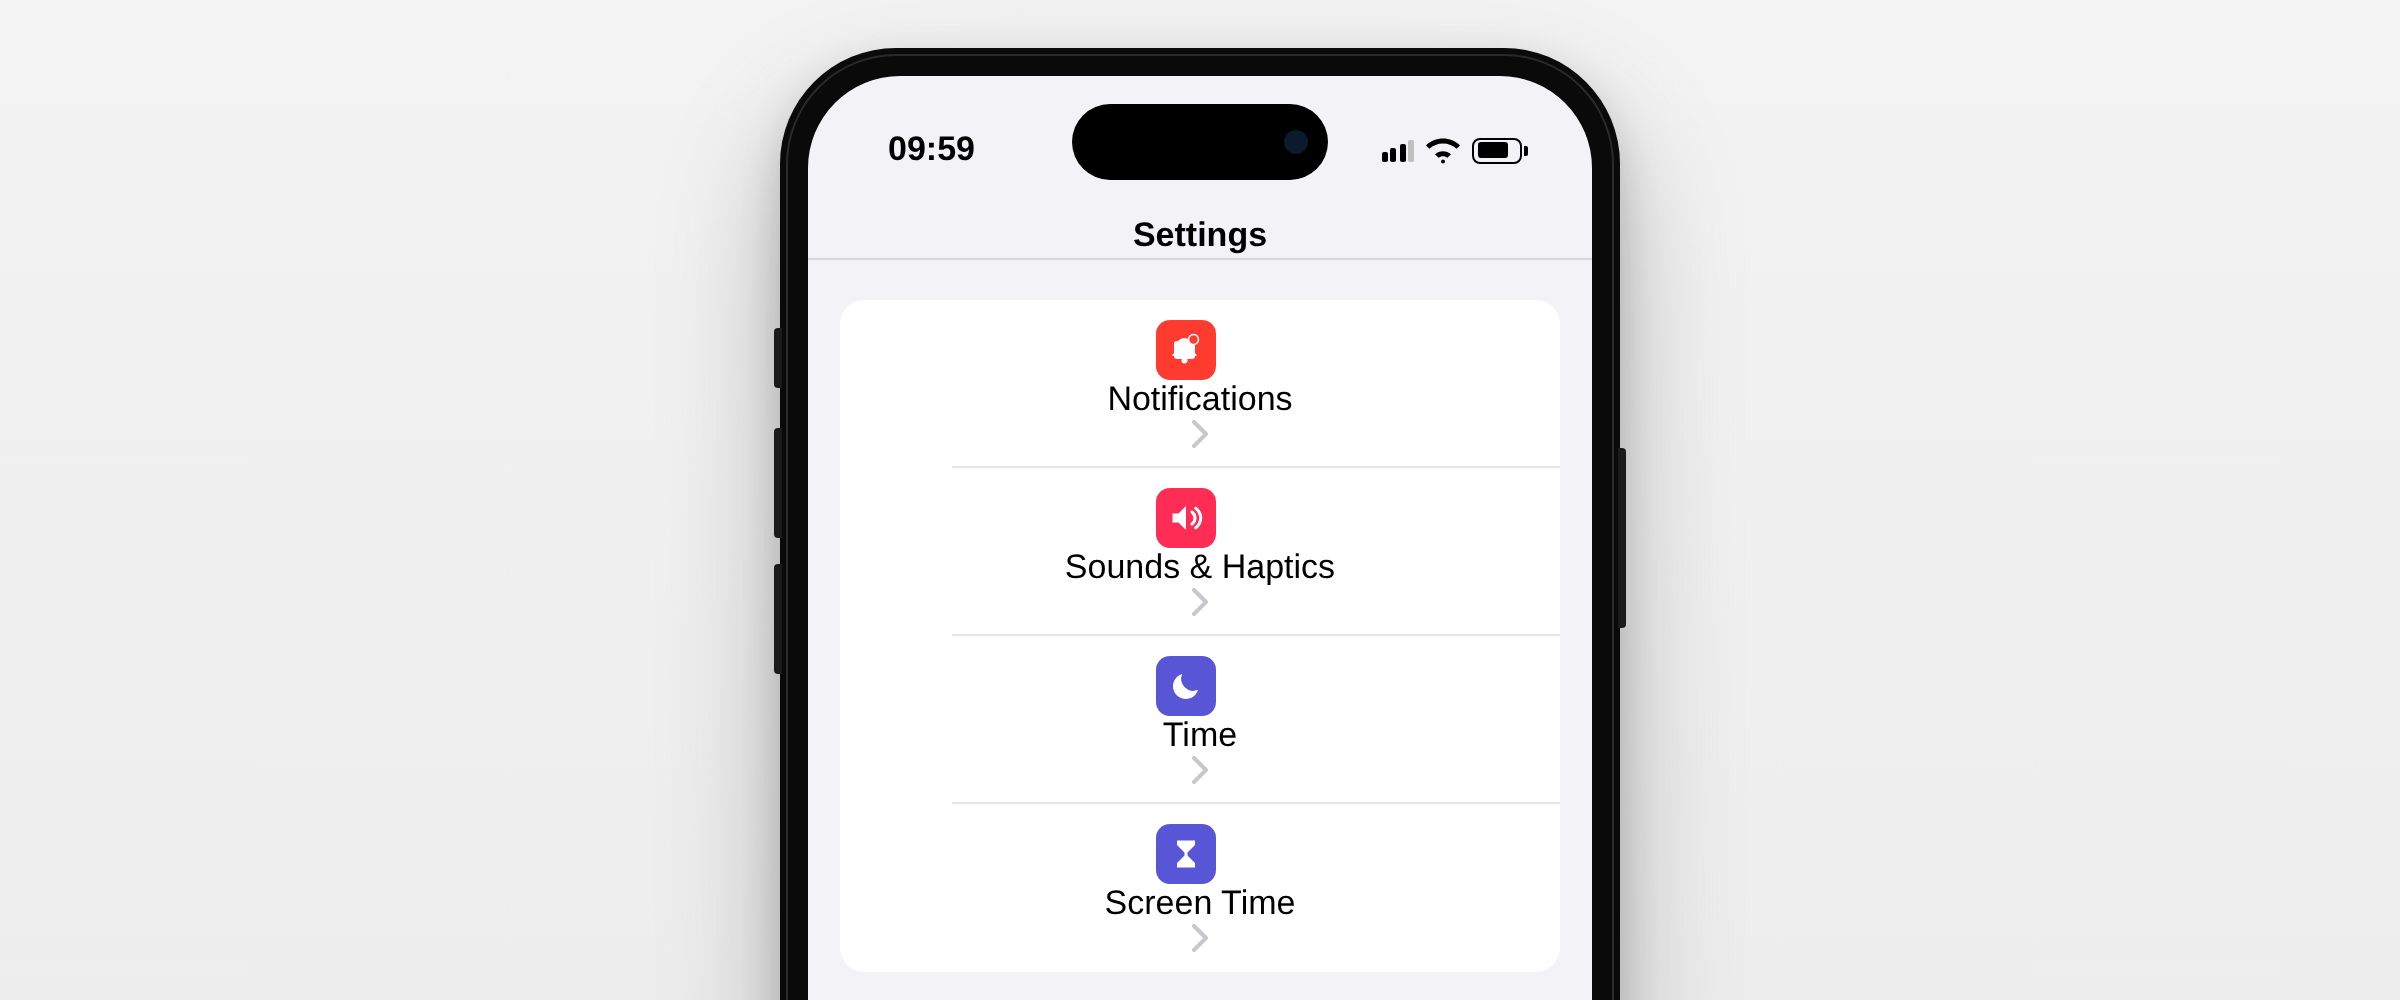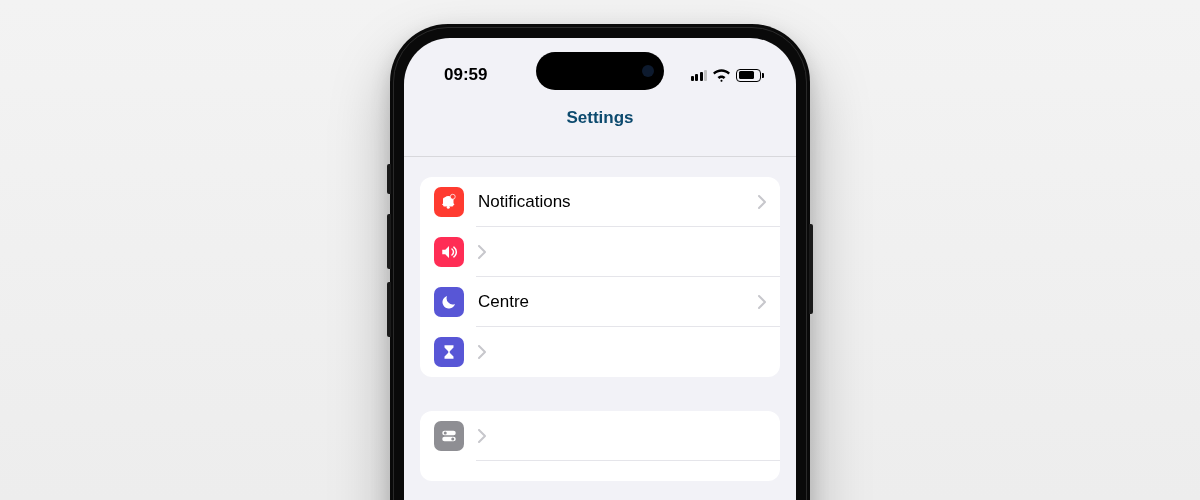--- a/index.html
+++ b/index.html
@@ -82,38 +82,39 @@
     .signal-bars span:nth-child(4){height:11px;background:#c0c0c0}
     .wifi-icon svg { width: 17px; height: 13px; display: block; }
     .battery { display: flex; align-items: center; gap: 1px; }
     .battery-body { width: 25px; height: 13px; border: 1.5px solid #000; border-radius: 4px; padding: 1.5px; }
     .battery-fill { width: 75%; height: 100%; background: #000; border-radius: 1.5px; }
     .battery-tip { width: 2px; height: 5px; background: #000; border-radius: 0 1px 1px 0; }
     .nav-title {
       text-align: center;
       font-size: 17px;
       font-weight: 600;
-      color: #0c4a6e;
-      padding: 14px 0 28px;
+      color: #000000;
+      padding: 14px 0 1px;
       border-bottom: 1px solid #d8d8dc;
       background: #f2f2f7;
     }
     .content { padding: 20px 16px 0; }
     .group {
       background: #fff;
       border-radius: 12px;
       margin-bottom: 34px;
       overflow: hidden;
     }
     .row {
       display: flex;
       align-items: center;
       padding: 10px 14px;
       position: relative;
       cursor: pointer;
+      flex-direction: column;
     }
     .row:not(:last-child)::after {
       content: "";
       position: absolute;
       left: 56px;
       right: 0;
       bottom: 0;
       height: 1px;
       background: #e5e5ea;
     }
@@ -188,45 +189,47 @@
               </svg>
             </span>
         </div>
         <div class="row">
           <div class="icon-box" style="background:#FF2D55">
             <svg viewBox="0 0 24 24" fill="#fff">
                 <path d="M3 9v6h4l5 5V4L7 9H3z"></path>
                 <path d="M16 8c1.2 1 2 2.4 2 4s-.8 3-2 4M18.5 5.5c2 1.6 3.3 4 3.3 6.5s-1.3 4.9-3.3 6.5" stroke="#fff" stroke-width="2" fill="none" stroke-linecap="round"></path>
               </svg>
           </div>
+          <span class="row-label">Sounds &amp; Haptics</span>
           <span class="chevron">
               <svg viewBox="0 0 8 14" fill="none">
                 <path d="M1 1l6 6-6 6" stroke="#C7C7CC" stroke-width="2" stroke-linecap="round" stroke-linejoin="round"></path>
               </svg>
             </span>
         </div>
         <div class="row">
           <div class="icon-box" style="background:#5856D6">
             <svg viewBox="0 0 24 24" fill="#fff">
                 <path d="M20 14.5A8 8 0 0 1 9.5 4a8.5 8.5 0 1 0 10.5 10.5z"></path>
               </svg>
           </div>
-          <span class="row-label">Centre</span>
+          <span class="row-label">Time</span>
           <span class="chevron">
               <svg viewBox="0 0 8 14" fill="none">
                 <path d="M1 1l6 6-6 6" stroke="#C7C7CC" stroke-width="2" stroke-linecap="round" stroke-linejoin="round"></path>
               </svg>
             </span>
         </div>
         <div class="row">
           <div class="icon-box" style="background:#5856D6">
             <svg viewBox="0 0 24 24" fill="#fff">
                 <path d="M6 3h12v3l-5 5v2l5 5v3H6v-3l5-5v-2L6 6V3z"></path>
               </svg>
           </div>
+          <span class="row-label">Screen Time</span>
           <span class="chevron">
               <svg viewBox="0 0 8 14" fill="none">
                 <path d="M1 1l6 6-6 6" stroke="#C7C7CC" stroke-width="2" stroke-linecap="round" stroke-linejoin="round"></path>
               </svg>
             </span>
         </div>
       </div>
 
       <div class="group">
         <div class="row">

